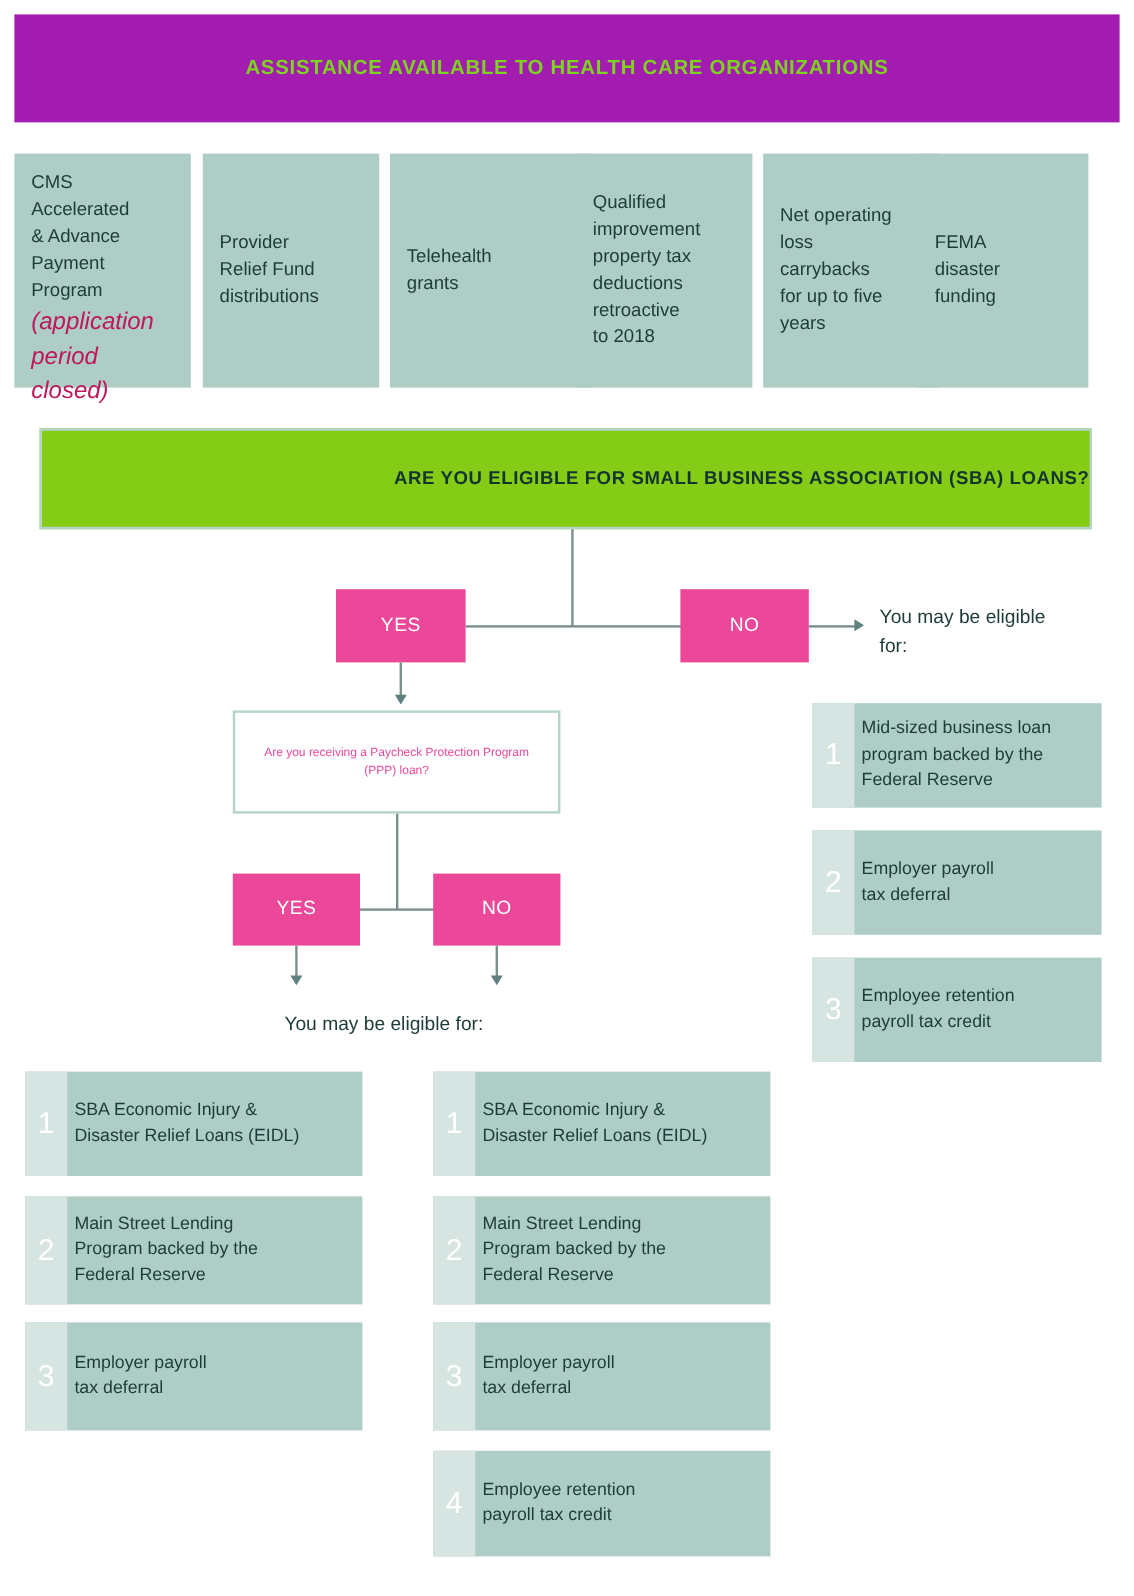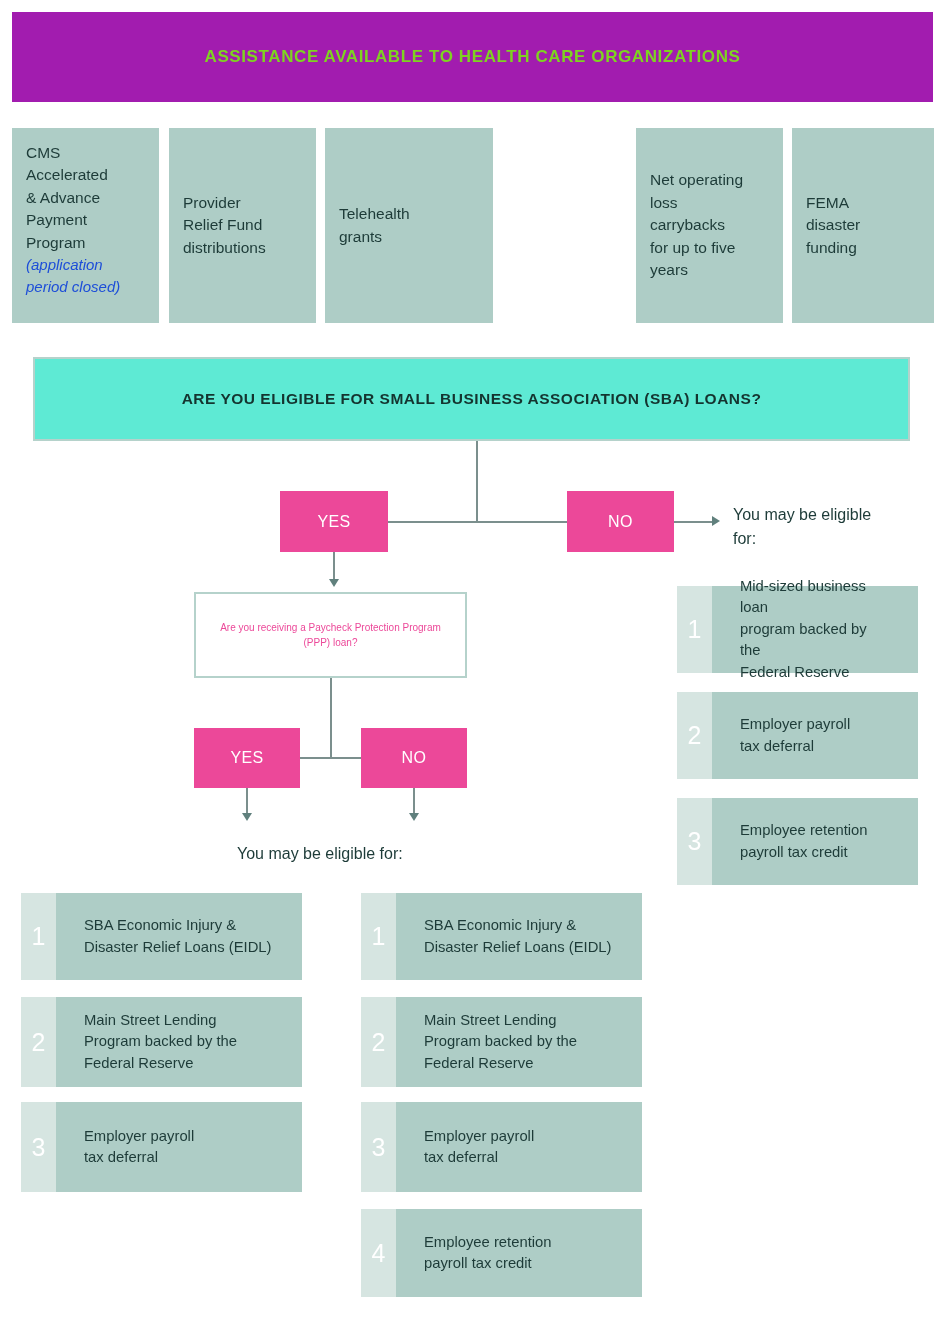--- a/index.html
+++ b/index.html
@@ -64,45 +64,45 @@
   }
   .card-text {
     font-size: 15.5px;
     line-height: 1.45;
     color: #1d3b38;
     white-space: pre-line;
   }
   .card-note {
     display: block;
     font-style: italic;
-    font-size: 15px;
+    font-size: 20px;
     line-height: 1.45;
-    color: #1d4ed8;
+    color: #be185d;
     white-space: pre-line;
   }
   .card-0 { left: 0px;   width: 147px; align-items: flex-start; padding-top: 14px;}
   .card-1 { left: 157px; width: 147px; }
   .card-2 { left: 313px; width: 168px; }
   .card-3 { left: 468px; width: 147px; }
   .card-4 { left: 624px; width: 147px; }
-  .card-5 { left: 780px; width: 142px; }
+  .card-5 { left: 753px; width: 142px; }
 
   
   .question-main {
     position: absolute;
     left: 33px;
     top: 357px;
     width: 877px;
     height: 84px;
     border: 2px solid #b5d2cb;
-    background: #5eead4;
+    background: #84cc16;
     box-sizing: border-box;
     display: flex;
     align-items: center;
-    justify-content: center;
+    justify-content: flex-end;
   }
   .question-main-text {
     font-size: 15.5px;
     font-weight: bold;
     letter-spacing: 0.5px;
     color: #14342f;
     text-align: center;
   }
 
   
@@ -194,21 +194,21 @@
     font-size: 25px;
     display: flex;
     align-items: center;
     justify-content: center;
     font-family: "Liberation Sans", sans-serif;
   }
   .benefit-text {
     flex: 1;
     display: flex;
     align-items: center;
-    padding: 6px 28px;
+    padding: 6px 6px;
     font-size: 14.8px;
     line-height: 1.45;
     color: #1d3b38;
     white-space: pre-line;
   }
 
   
   .list-right { left: 677px; top: 586px; width: 241px; }
   .list-right .bi-0 { left: 0; top: 0;   width: 241px; height: 87px; }
   .list-right .bi-1 { left: 0; top: 106px; width: 241px; height: 87px; }
@@ -250,20 +250,28 @@
     </div>
     <div class="card card-1">
       <span class="card-text">Provider
 Relief Fund
 distributions</span>
     </div>
     <div class="card card-2">
       <span class="card-text">Telehealth
 grants</span>
     </div>
+    <div class="card card-3">
+      <span class="card-text">Qualified
+improvement
+property tax
+deductions
+retroactive
+to 2018</span>
+    </div>
     <div class="card card-4">
       <span class="card-text">Net operating
 loss
 carrybacks
 for up to five
 years</span>
     </div>
     <div class="card card-5">
       <span class="card-text">FEMA
 disaster

